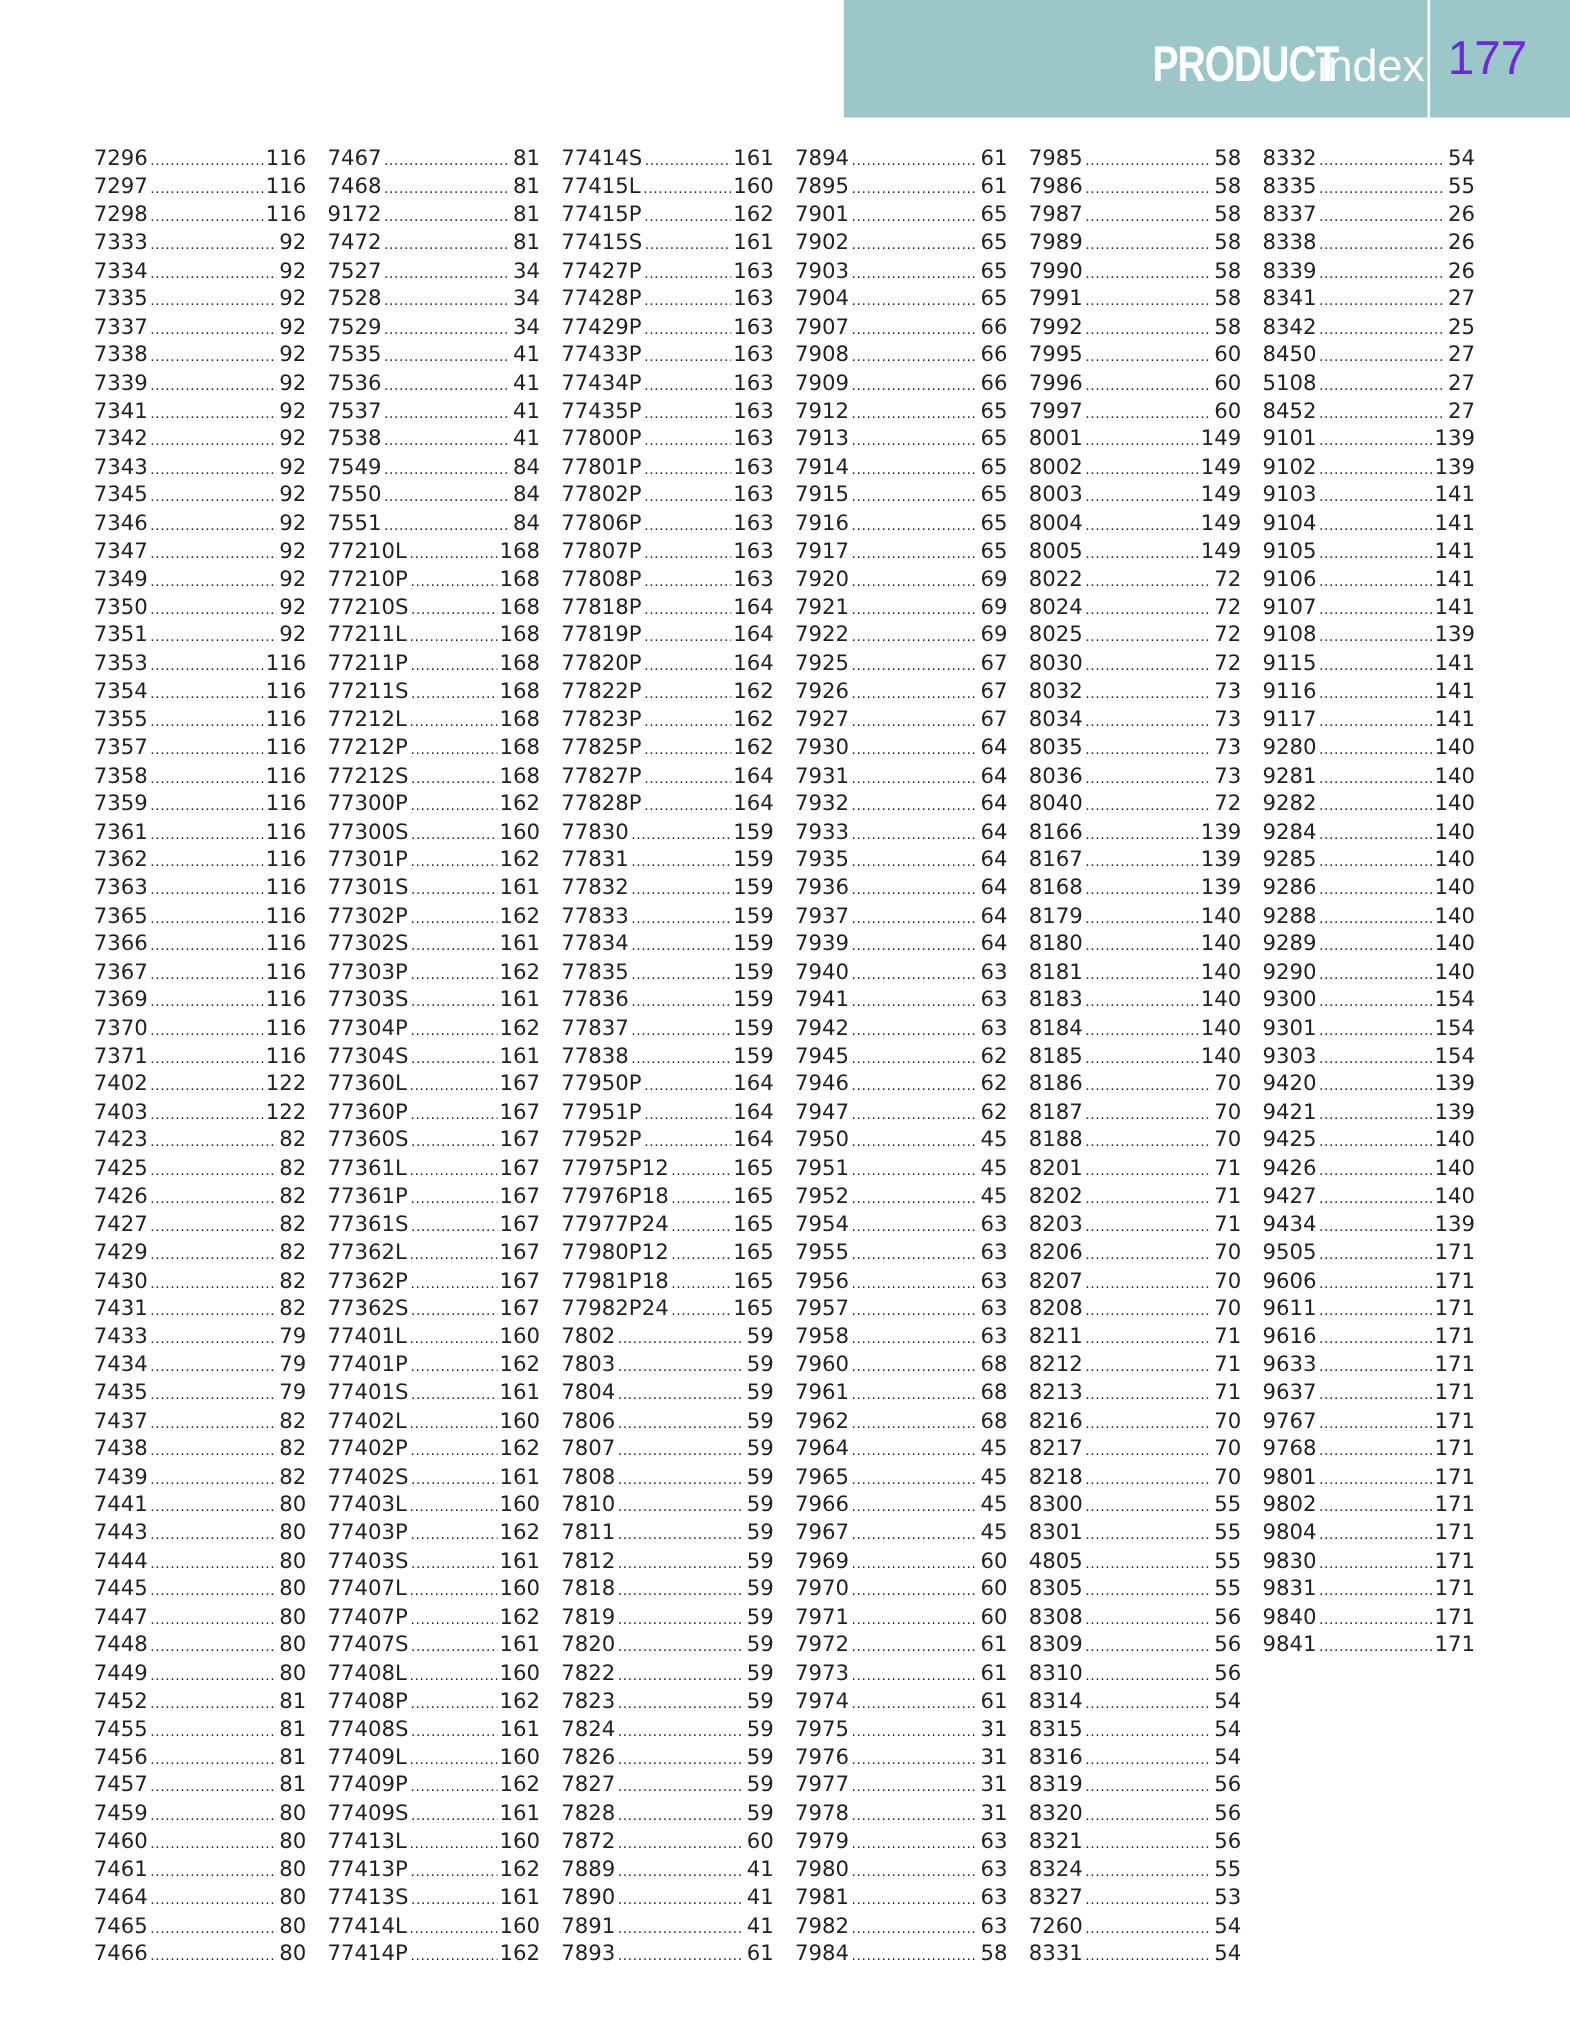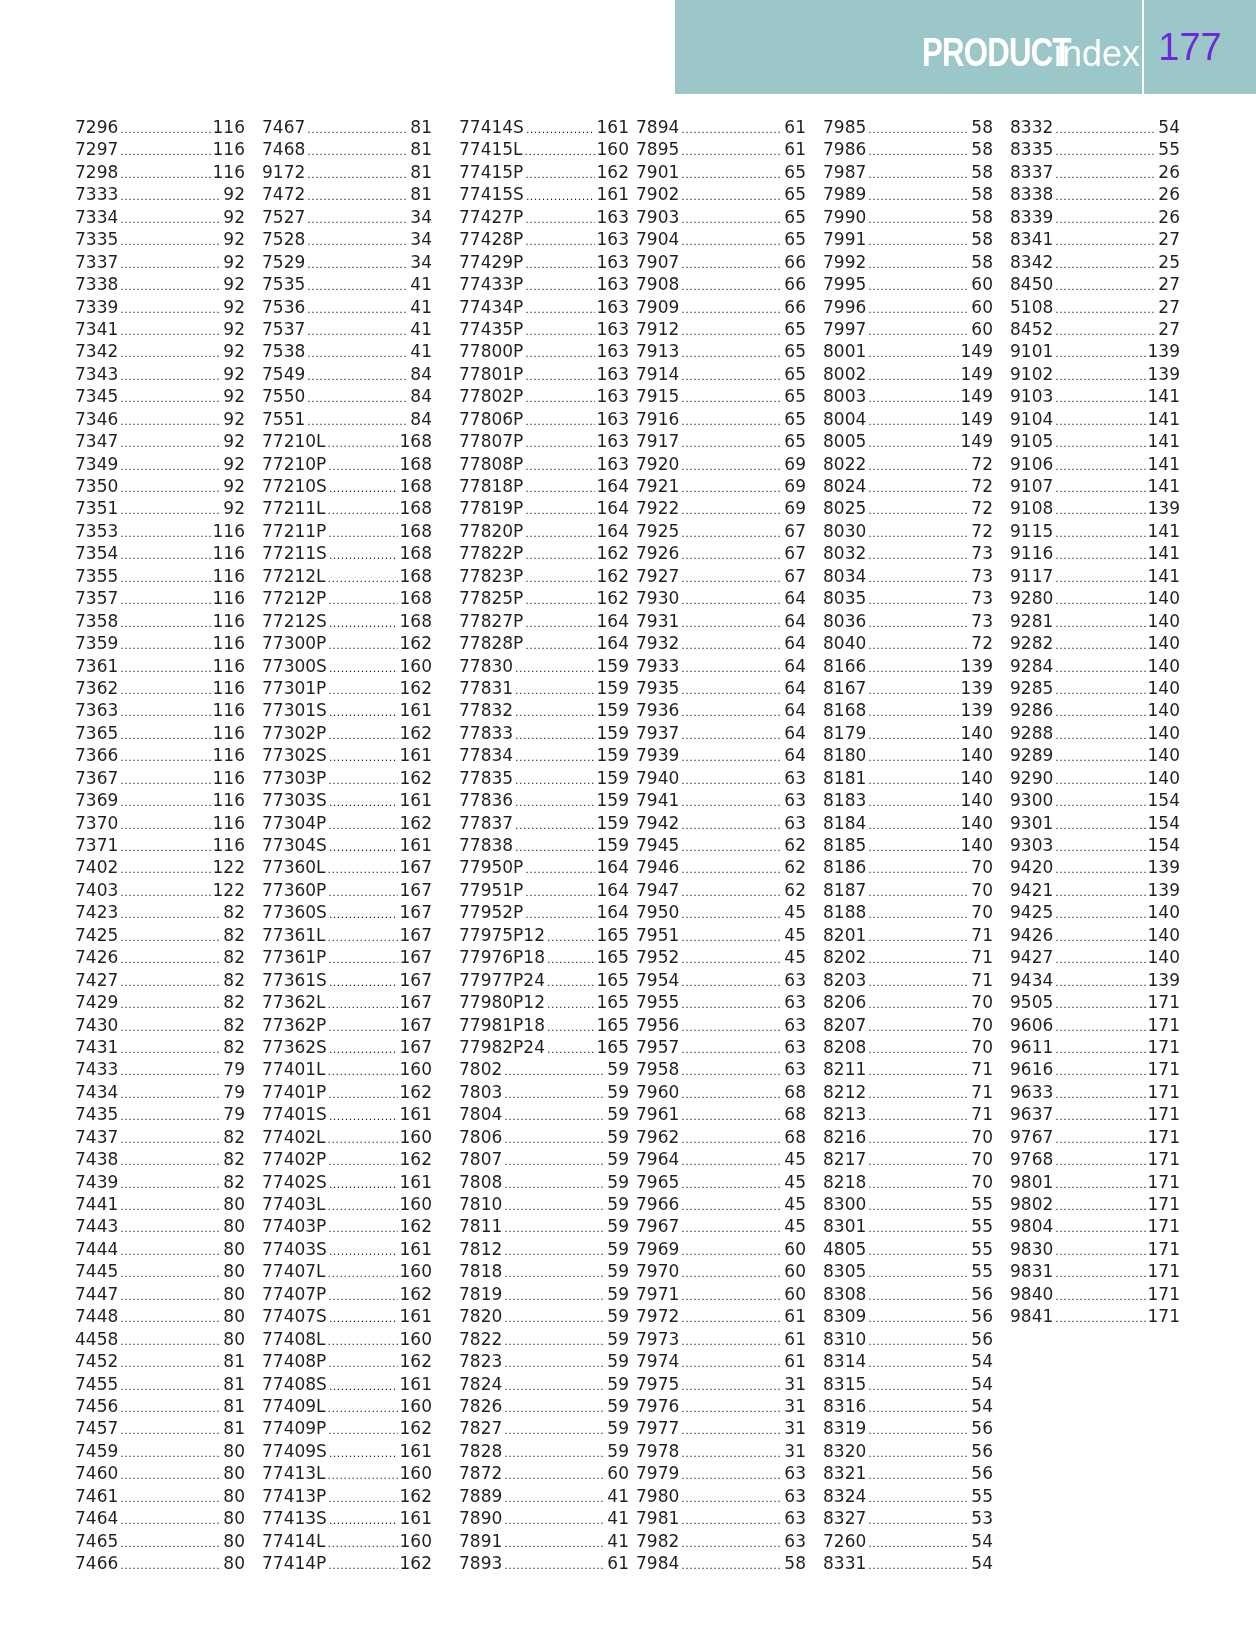--- a/index.html
+++ b/index.html
@@ -302,21 +302,21 @@
         <span class="code">7447</span>
         <span class="leader"></span>
         <span class="page">80</span>
       </div>
       <div class="entry">
         <span class="code">7448</span>
         <span class="leader"></span>
         <span class="page">80</span>
       </div>
       <div class="entry">
-        <span class="code">4458</span>
+        <span class="code">7449</span>
         <span class="leader"></span>
         <span class="page">80</span>
       </div>
       <div class="entry">
         <span class="code">7452</span>
         <span class="leader"></span>
         <span class="page">81</span>
       </div>
       <div class="entry">
         <span class="code">7455</span>
@@ -684,21 +684,21 @@
         <span class="code">77414L</span>
         <span class="leader"></span>
         <span class="page">160</span>
       </div>
       <div class="entry">
         <span class="code">77414P</span>
         <span class="leader"></span>
         <span class="page">162</span>
       </div>
     </div>
-  <div class="col" id="col-2" style="left:384px">
+  <div class="col" id="col-2" style="left:374px">
       <div class="entry">
         <span class="code">77414S</span>
         <span class="leader"></span>
         <span class="page">161</span>
       </div>
       <div class="entry">
         <span class="code">77415L</span>
         <span class="leader"></span>
         <span class="page">160</span>
       </div>

